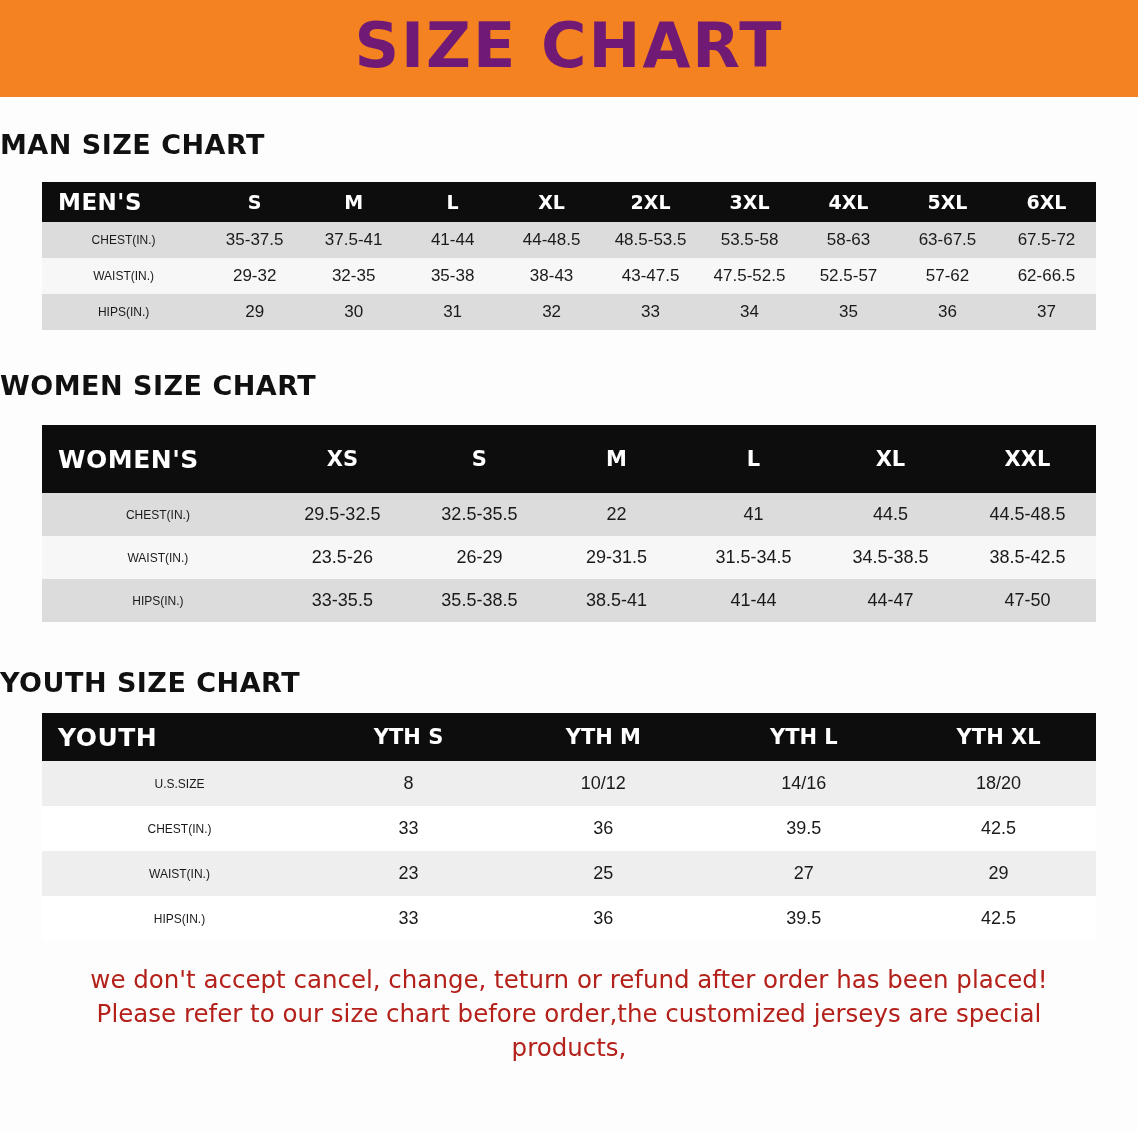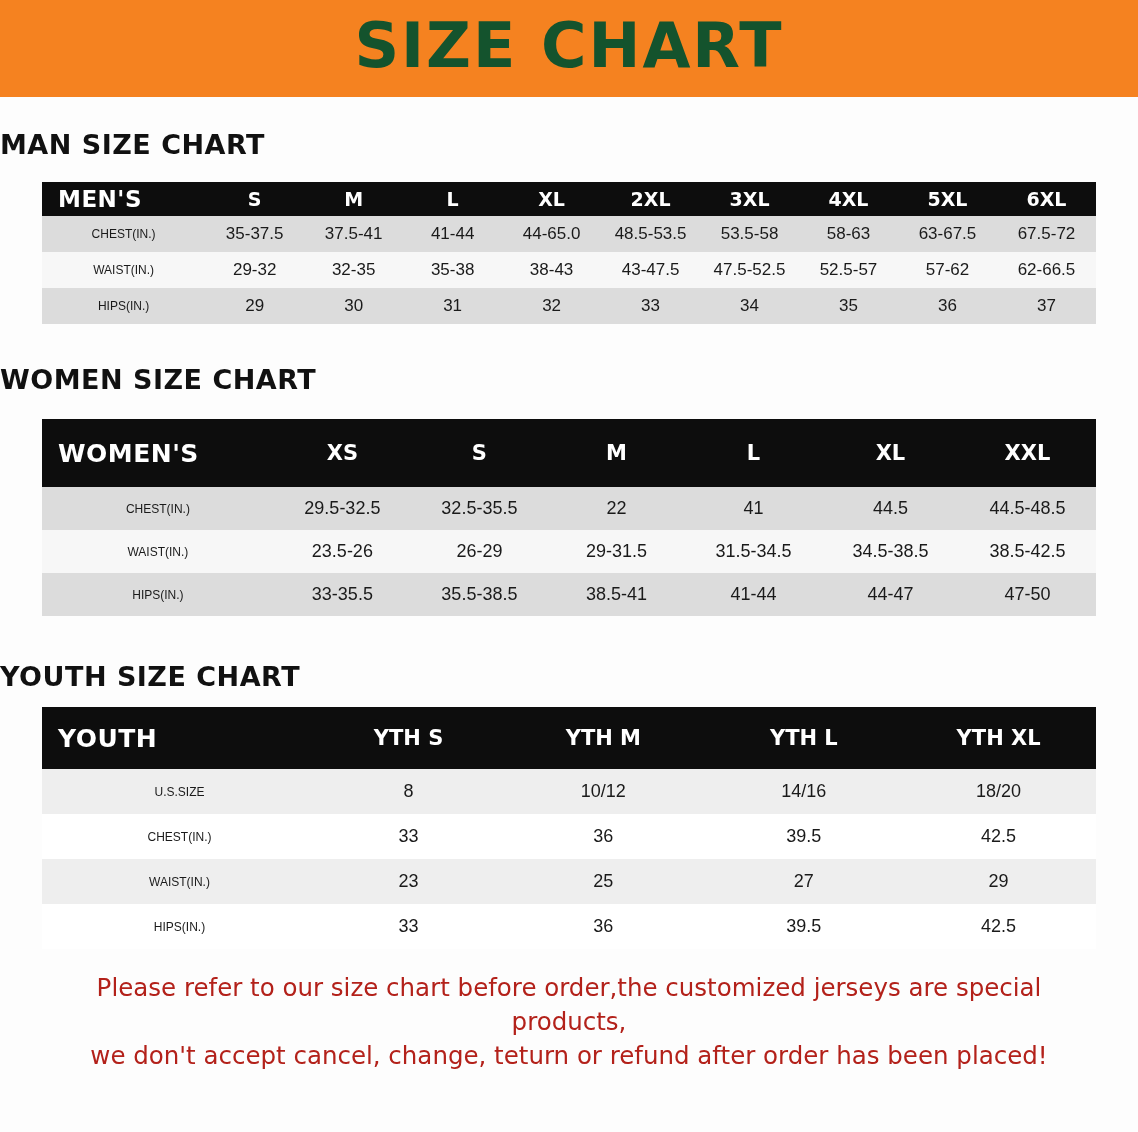--- a/index.html
+++ b/index.html
@@ -28,21 +28,21 @@
     background: #f58220;
     display: flex;
     align-items: center;
     justify-content: center;
   }
   .banner-title {
     font-family: "DejaVu Sans", sans-serif;
     font-weight: bold;
     font-size: 62px;
     letter-spacing: 2px;
-    color: #14532d;
+    color: #701a75;
     line-height: 1;
     padding-bottom: 6px;
   }
 
   
   .section-title {
     text-align: left;
     font-family: "DejaVu Sans", sans-serif;
     font-weight: bold;
     font-size: 27px;
@@ -63,21 +63,21 @@
     table-layout: fixed;
   }
   table.sizes th, table.sizes td {
     padding: 0;
     margin: 0;
   }
   
   .hdr-row { background: #0d0d0d; }
   .hdr-row th {
     color: #ffffff;
-    height: 34px;
+    height: 40px;
     font-size: 19px;
     font-weight: bold;
     font-family: "DejaVu Sans", sans-serif;
     text-align: center;
     vertical-align: middle;
   }
   .hdr-row th.first {
     text-align: left;
     padding-left: 16px;
     font-size: 23px;
@@ -98,21 +98,21 @@
   }
   tr.shade td { background: #dcdcdc; }
   tr.plain td { background: #f7f7f7; }
 
   
   .women .hdr-row th { font-size: 21px; height: 68px; }
   .women .hdr-row th.first { font-size: 25px; }
   .women td { height: 43px; font-size: 18px; }
 
   
-  .youth .hdr-row th { font-size: 21px; height: 62px; }
+  .youth .hdr-row th { font-size: 21px; height: 48px; }
   .youth .hdr-row th.first { font-size: 25px; }
   .youth td { height: 45px; font-size: 18px; }
   .youth tr.plain td { background: #ffffff; }
   .youth tr.shade td { background: #eeeeee; }
 
   
   .note {
     margin: 22px 40px 0 40px;
     text-align: center;
     color: #b3211a;
@@ -159,21 +159,21 @@
           <th>5XL</th>
           <th>6XL</th>
         </tr>
       </thead>
       <tbody>
         <tr class="shade">
           <td class="first">CHEST(IN.)</td>
           <td>35-37.5</td>
           <td>37.5-41</td>
           <td>41-44</td>
-          <td>44-65.0</td>
+          <td>44-48.5</td>
           <td>48.5-53.5</td>
           <td>53.5-58</td>
           <td>58-63</td>
           <td>63-67.5</td>
           <td>67.5-72</td>
         </tr>
         <tr class="plain">
           <td class="first">WAIST(IN.)</td>
           <td>29-32</td>
           <td>32-35</td>
@@ -302,17 +302,17 @@
           <td>33</td>
           <td>36</td>
           <td>39.5</td>
           <td>42.5</td>
         </tr>
       </tbody>
     </table>
   </div>
 
   <div class="note">
+    <span>we don't accept cancel, change, teturn or refund after order has been placed!</span>
     <span>Please refer to our size chart before order,the customized jerseys are special products,</span>
-    <span>we don't accept cancel, change, teturn or refund after order has been placed!</span>
   </div>
 
 </div>
 
 </body></html>

